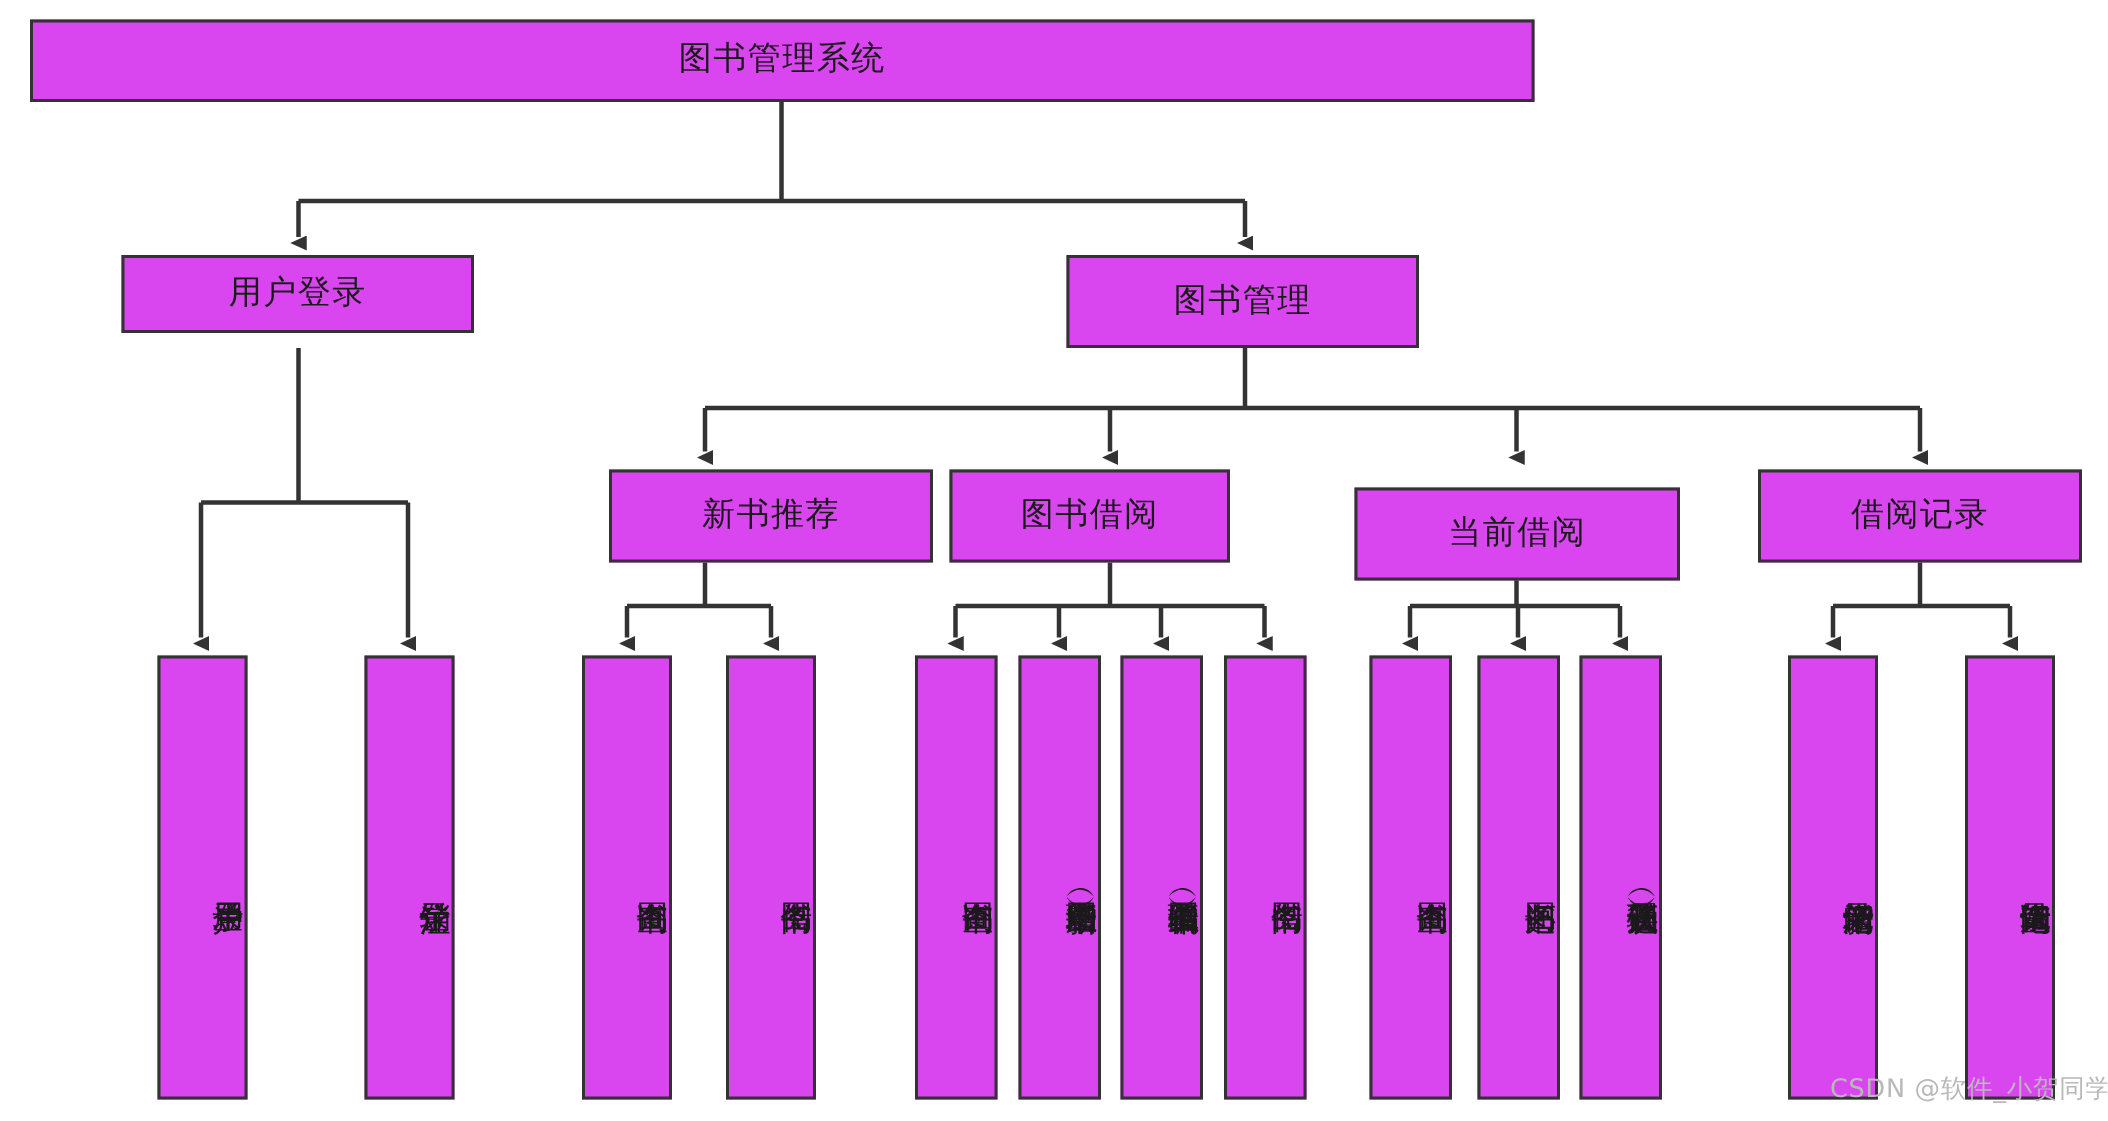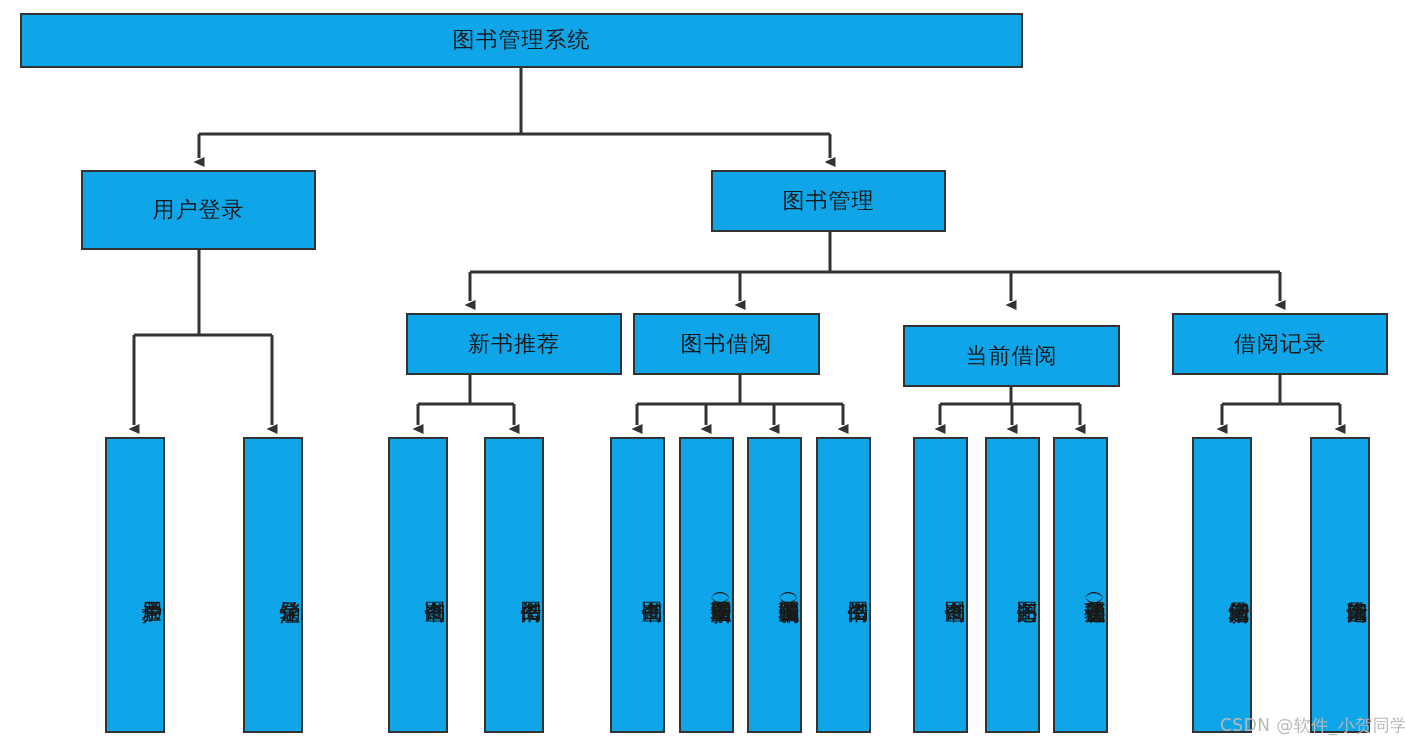--- a/index.html
+++ b/index.html
@@ -21,21 +21,21 @@
     position: absolute;
     left: 0;
     top: 0;
     width: 1405px;
     height: 747px;
   }
   .node {
     position: absolute;
     box-sizing: border-box;
     border: 2px solid #333333;
-    background: #0ea5e9;
+    background: #d946ef;
     color: #1a1a1a;
     display: flex;
     align-items: center;
     justify-content: center;
     text-align: left;
   }
   .node.horiz {
     font-size: 22px;
     letter-spacing: 1px;
     line-height: 1.2;
@@ -116,21 +116,21 @@
       <path d="M1222,404 L1340,404"></path>
       <path d="M1222,404 L1222,425" marker-end="url(#arrow)"></path>
       <path d="M1340,404 L1340,425" marker-end="url(#arrow)"></path>
     </g>
   </svg>
 
   <div class="node horiz" style="left: 20px; top: 13px; width: 1003px; height: 55px;">
     <span>图书管理系统</span>
   </div>
 
-  <div class="node horiz" style="left: 81px; top: 170px; width: 235px; height: 80px;">
+  <div class="node horiz" style="left: 81px; top: 170px; width: 235px; height: 52px;">
     <span>用户登录</span>
   </div>
   <div class="node horiz" style="left: 711px; top: 170px; width: 235px; height: 62px;">
     <span>图书管理</span>
   </div>
 
   <div class="node horiz" style="left: 362px; top: 313px; width: 216px; height: 62px; margin-left: 44px;">
     <span>新书推荐</span>
   </div>
   <div class="node horiz" style="left: 633px; top: 313px; width: 187px; height: 62px;">

